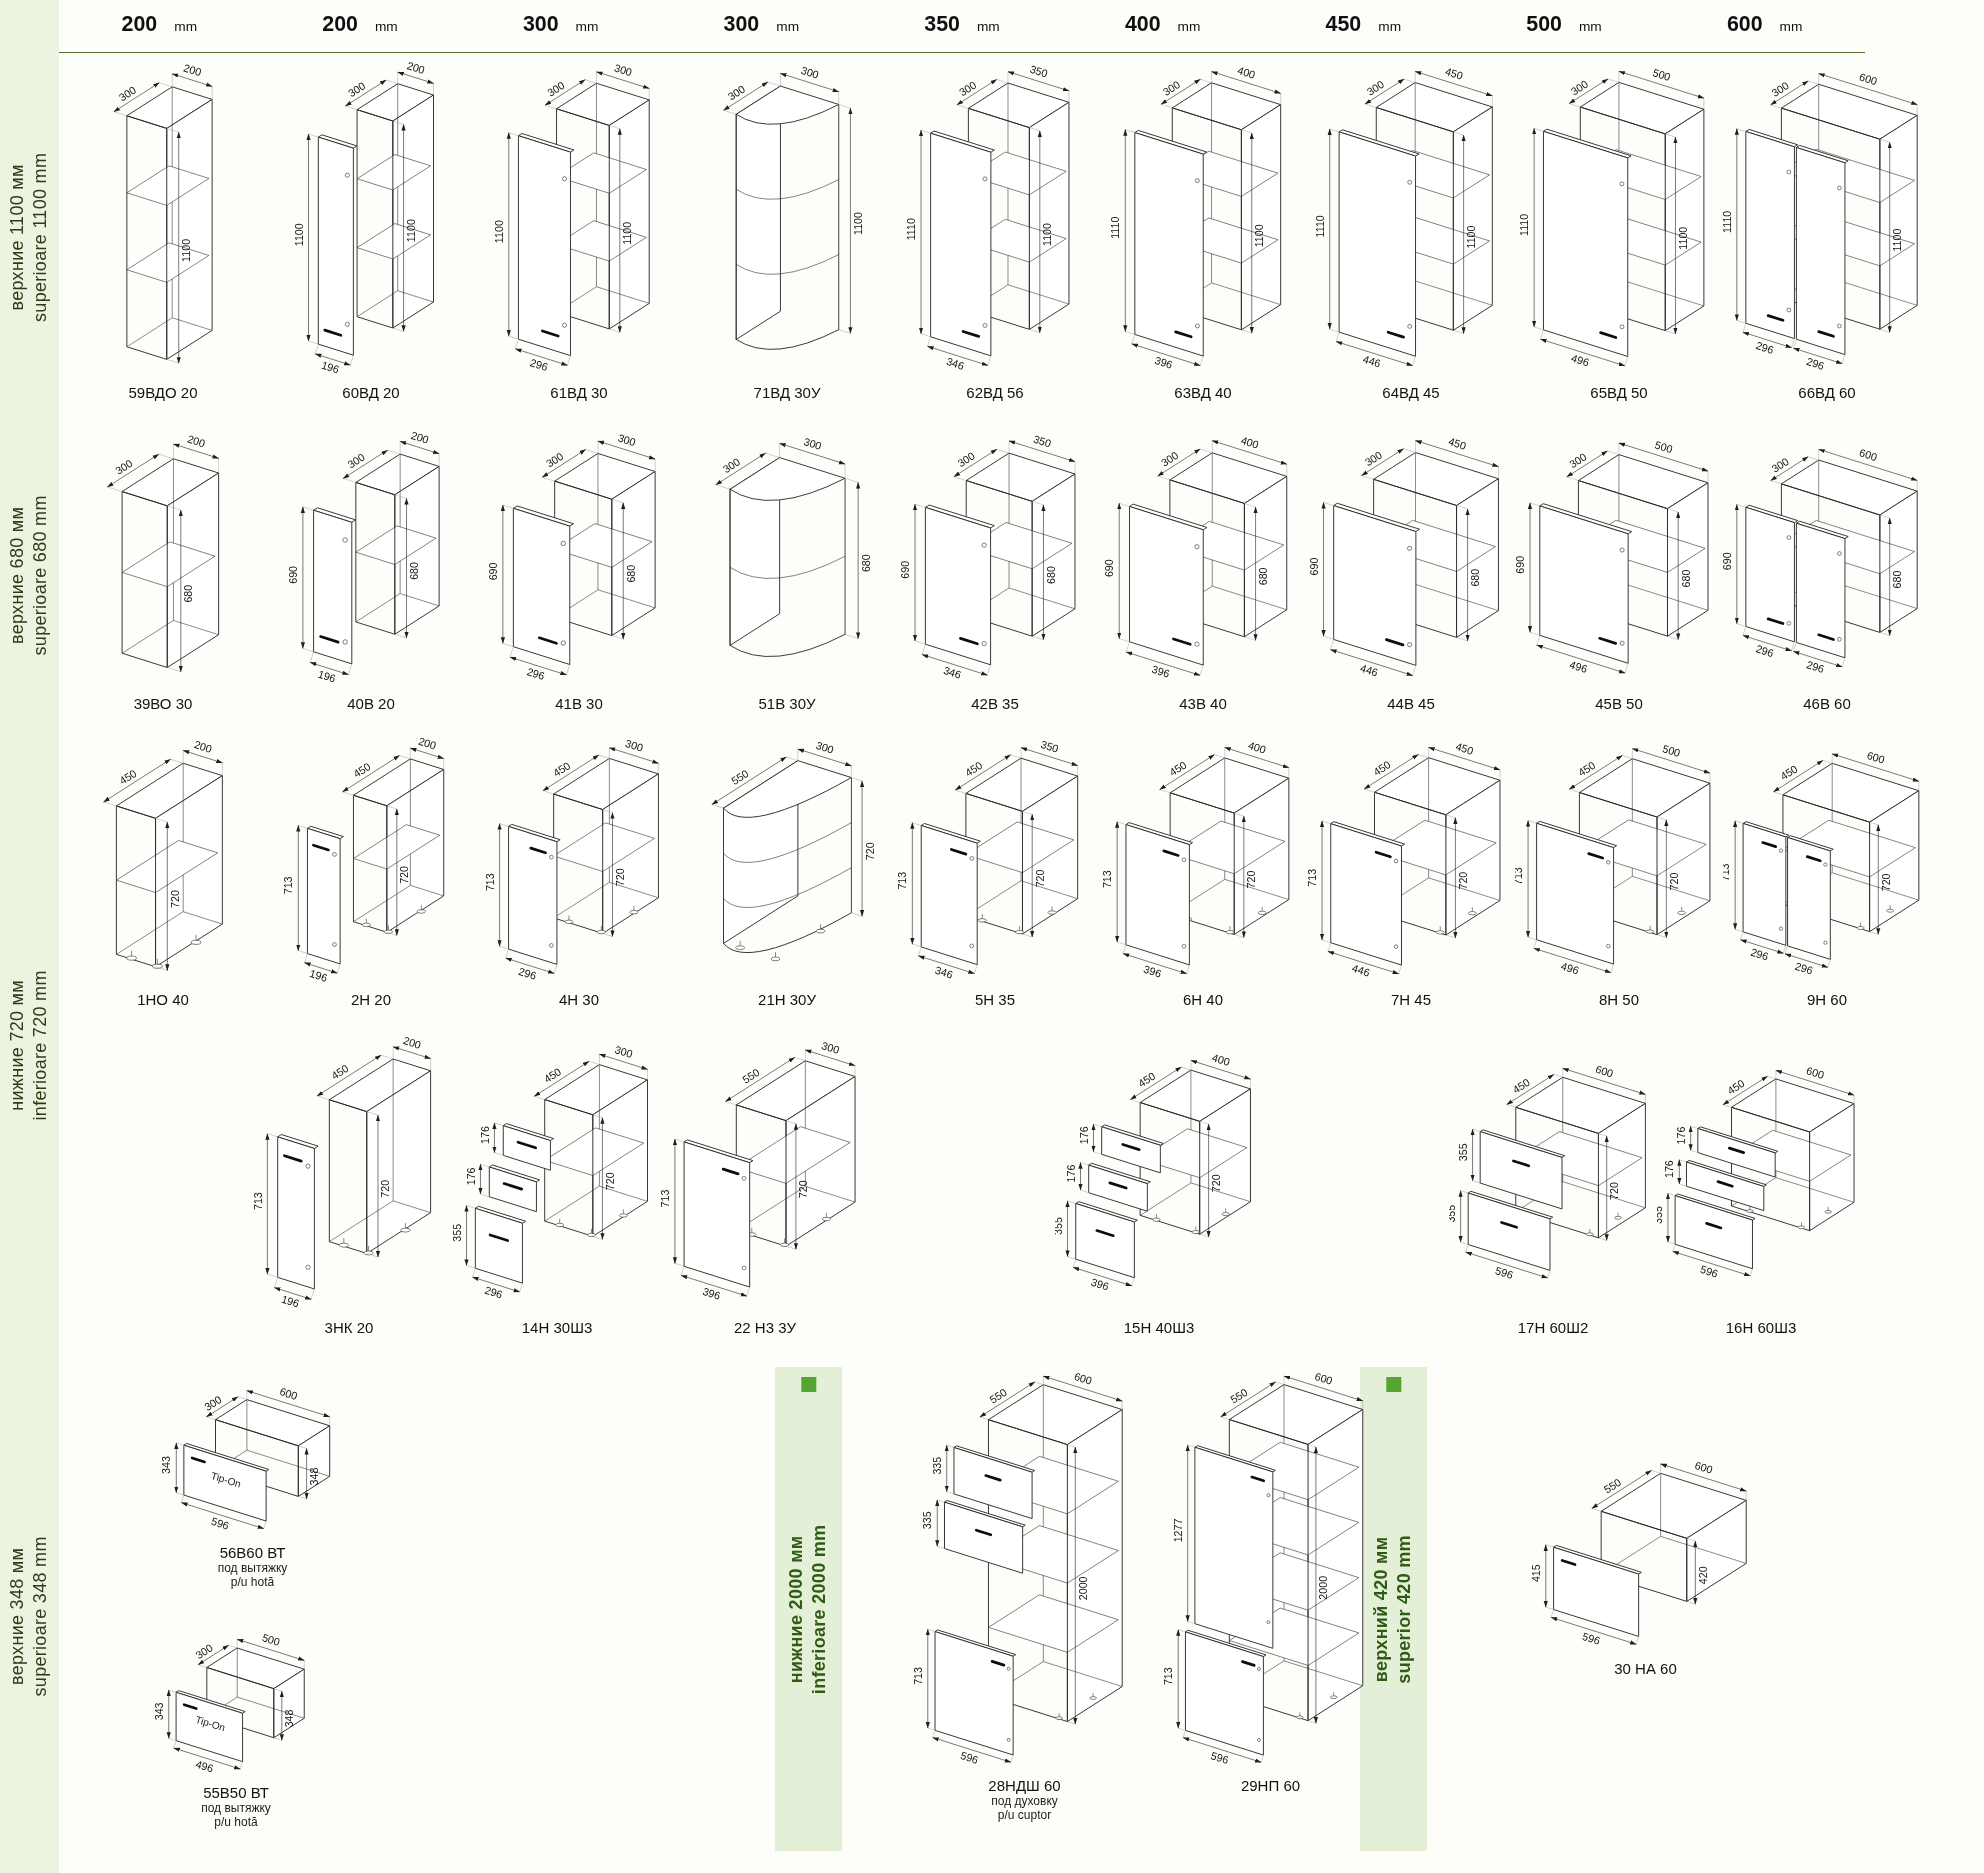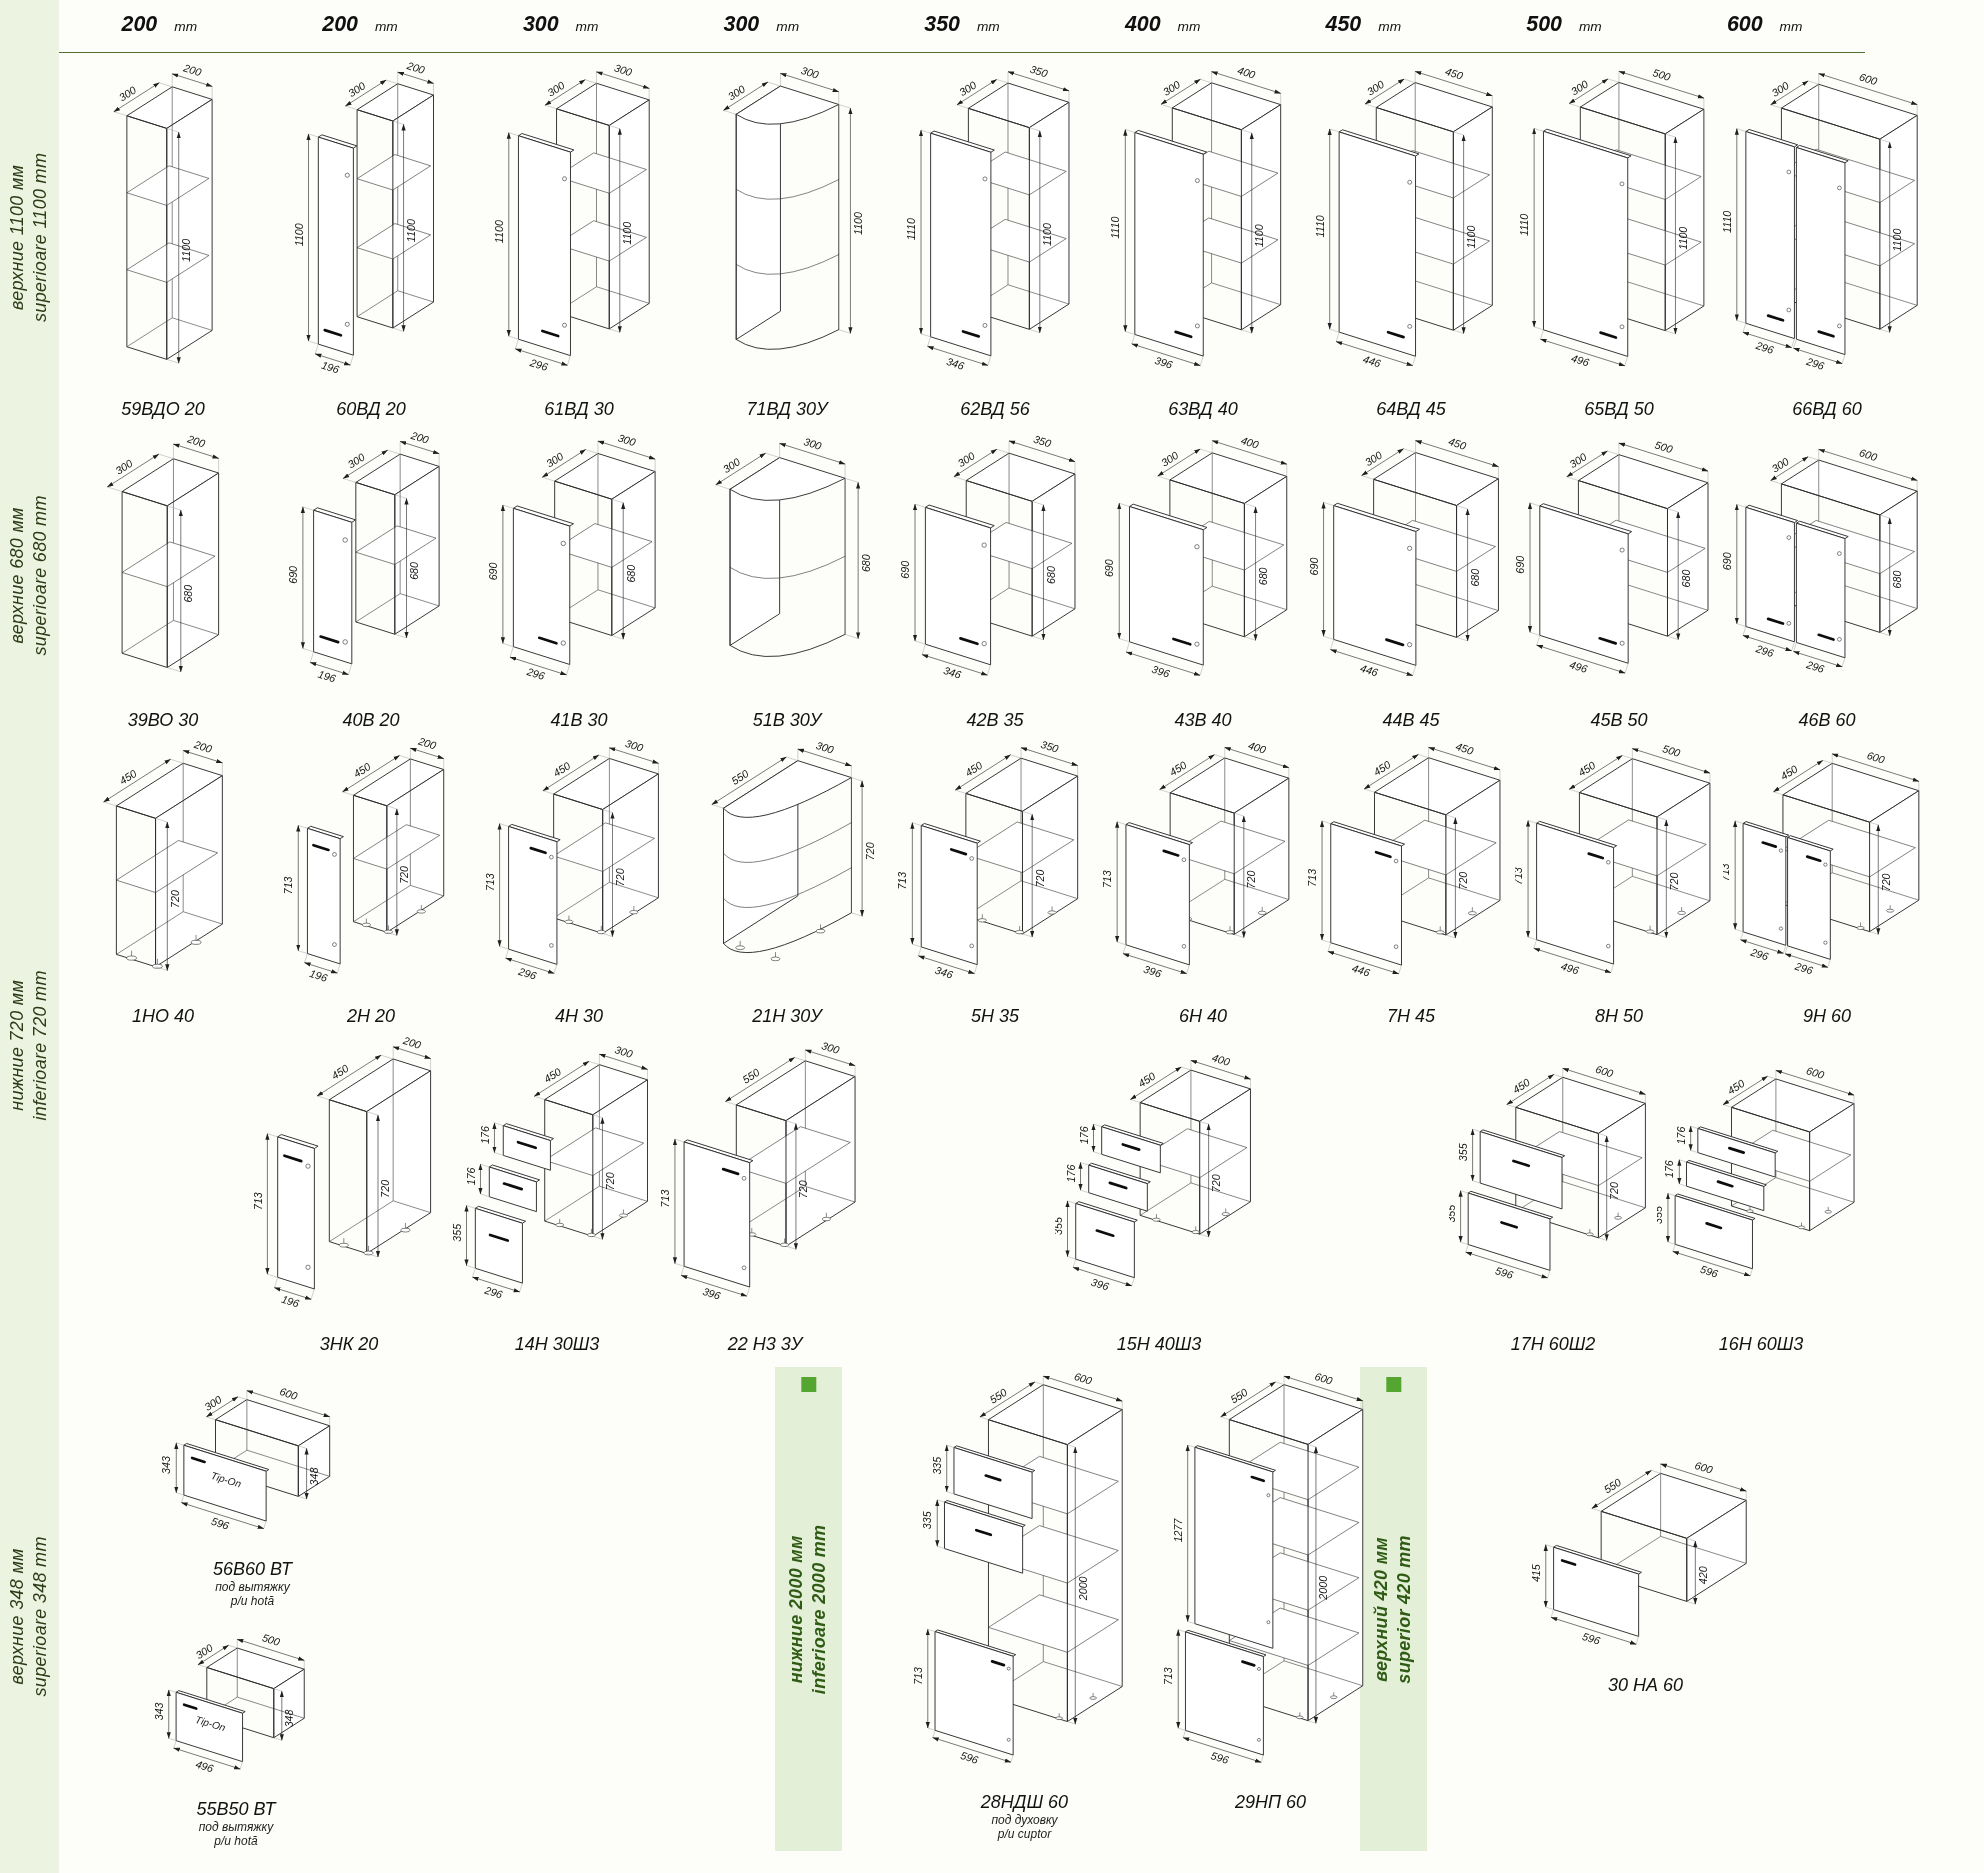--- a/index.html
+++ b/index.html
@@ -8,21 +8,20 @@
     background:#fdfdf9;
     font-family:"Liberation Sans",sans-serif;
     color:#161616;
     overflow:hidden;
   }
   .page{
     width:1865px;height:1873px;
     display:grid;
     grid-template-columns:59px repeat(9,1fr);
     grid-template-rows:53px 368px 309px 297px 333px 513px;
-    font-style:italic;
   }
   .corner{background:#edf3e1;}
   .headers{
     display:grid;grid-template-columns:repeat(9,1fr);
     border-bottom:1.8px solid #51722f;
   }
   .hcell{display:flex;align-items:baseline;justify-content:center;padding-top:12px;}
   .hn{font-weight:700;font-size:21.4px;color:#101010;}
   .hu{font-size:13.7px;color:#101010;margin-left:17px;}
   .rlab{
@@ -35,21 +34,21 @@
     white-space:nowrap;text-align:center;
     font-size:18px;line-height:1.3;color:#2b3c17;
     letter-spacing:0.3px;font-weight:500;
   }
   .cells{
     display:grid;grid-template-columns:repeat(9,1fr);
     justify-items:center;align-items:start;
   }
   .cell{display:flex;flex-direction:column;align-items:center;padding-top:3.6px;}
   .cell svg{display:block;}
-  .code{font-size:18px;color:#121212;margin-top:18px;white-space:nowrap;}
+  .code{font-size:15px;color:#121212;margin-top:3px;white-space:nowrap;}
   .cap{font-size:12px;color:#1c1c1c;line-height:1.18;white-space:nowrap;}
   .cellsR5{position:relative;}
   .cell.abs{position:absolute;}
   .gband{
     position:absolute;background:#e3efd7;
     display:flex;align-items:center;justify-content:center;
   }
   .gv{color:#2f5b15;font-weight:700;}
   .gsq{
     position:absolute;top:9.5px;left:50%;transform:translateX(-50%);

